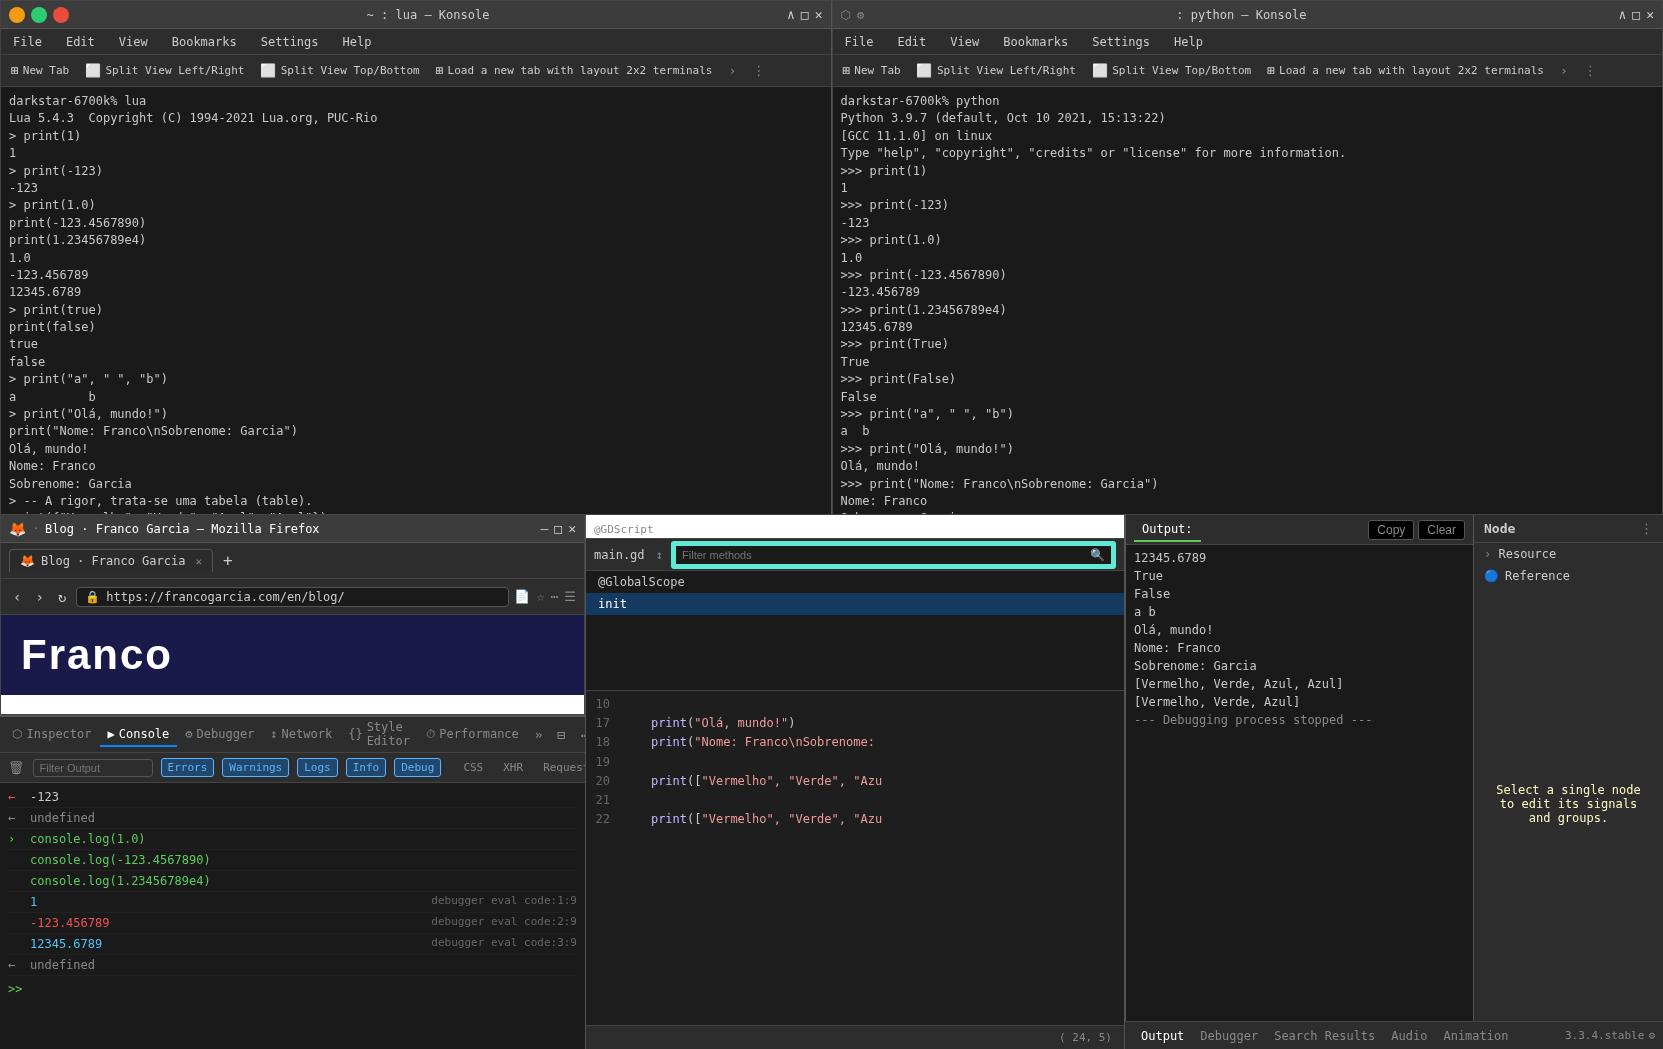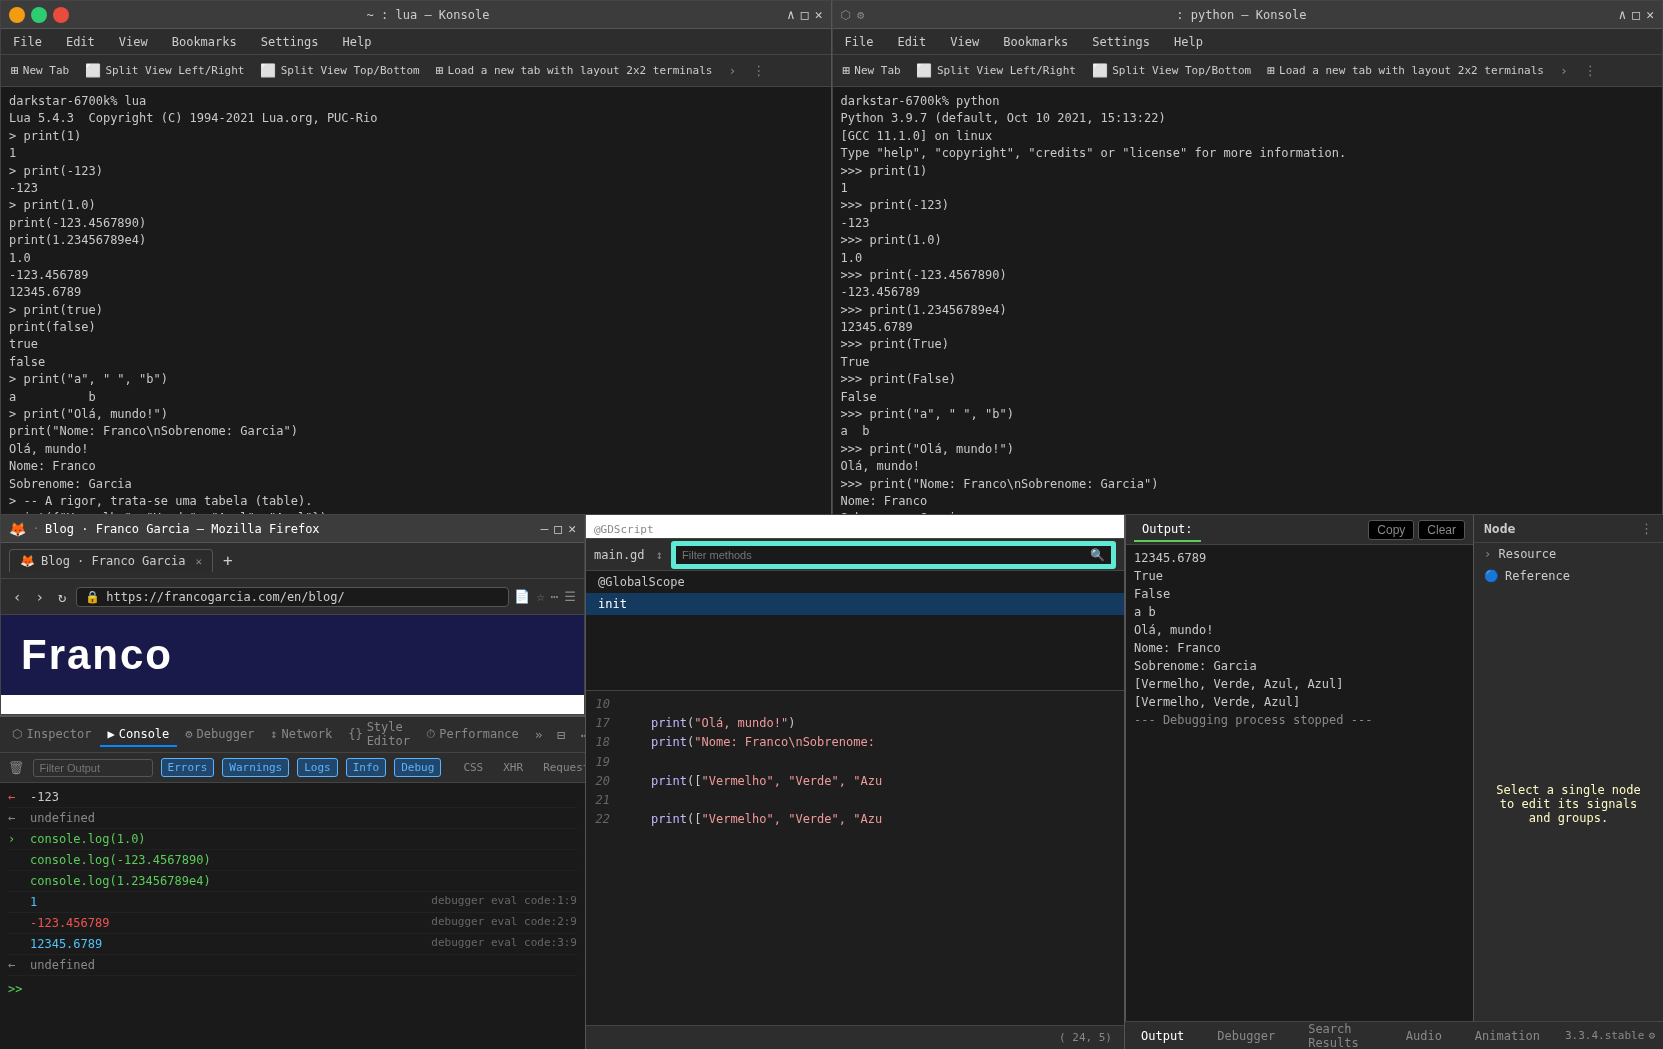--- a/index.html
+++ b/index.html
@@ -89,21 +89,21 @@
     .gd-filter { flex: 1; display: flex; align-items: center; background: #1a1a1a; border: 5px solid #5eead4; border-radius: 3px; padding: 2px 6px; }
     .gd-filter input { background: transparent; border: none; color: #ccc; font-size: 11px; outline: none; flex: 1; }
     .gd-filter-icon { color: #888; font-size: 12px; }
     .gd-list { background: #1a1a1a; height: 120px; overflow: hidden; border-bottom: 1px solid #444; }
     .gd-list-item { padding: 4px 12px; color: #c8c8c8; font-size: 12px; cursor: pointer; }
     .gd-list-item.selected { background: rgba(10,132,255,0.3); color: #fff; }
 
     .gd-code-area { flex: 1; display: flex; flex-direction: column; }
     .gd-code { flex: 1; padding: 4px 0; overflow: hidden; }
     .code-line { display: flex; font-size: 12px; line-height: 1.6; }
-    .line-num { width: 36px; text-align: right; padding-right: 12px; color: #666; flex-shrink: 0; font-style: italic; }
+    .line-num { width: 36px; text-align: right; padding-right: 12px; color: #666; flex-shrink: 0; }
     .line-code { color: #c8c8c8; white-space: pre; }
     .code-fn { color: #c4b5fd; }
     .code-str { color: #ef9a9a; }
     .gd-statusbar { display: flex; align-items: center; justify-content: flex-end; background: #2d2d2d; height: 24px; padding: 0 12px; border-top: 1px solid #444; font-size: 11px; color: #888; }
 
     
     .godot-output { flex: 1; display: flex; flex-direction: column; border-left: 1px solid #555; }
     .godot-output-header { display: flex; align-items: center; background: #2d2d2d; height: 30px; padding: 0 8px; border-bottom: 1px solid #444; gap: 12px; }
     .godot-output-btns { margin-left: auto; display: flex; gap: 4px; }
     .godot-btn { color: #888; font-size: 12px; padding: 2px 8px; cursor: pointer; border: 1px solid #555; border-radius: 3px; background: #000000; }
@@ -115,21 +115,21 @@
     .node-inspector { width: 190px; background: #2d2d2d; border-left: 1px solid #555; display: flex; flex-direction: column; }
     .node-inspector-header { display: flex; align-items: center; justify-content: space-between; padding: 6px 10px; border-bottom: 1px solid #444; }
     .node-inspector-title { color: #ccc; font-size: 13px; font-weight: bold; }
     .node-inspector-menu { color: #888; cursor: pointer; }
     .node-resource { color: #ccc; font-size: 12px; padding: 4px 10px; cursor: pointer; }
     .node-ref { display: flex; align-items: center; gap: 6px; padding: 4px 10px; color: #ccc; font-size: 12px; cursor: pointer; }
     .node-placeholder { flex: 1; display: flex; align-items: center; justify-content: center; }
     .node-placeholder-text { color: #fef9c3; font-size: 12px; text-align: center; padding: 20px; }
 
     
-    .godot-bottom-tabs { display: flex; align-items: center; background: #2d2d2d; height: 28px; padding: 0 8px; border-top: 1px solid #444; gap: 17px; }
+    .godot-bottom-tabs { display: flex; align-items: center; background: #2d2d2d; height: 28px; padding: 0 8px; border-top: 1px solid #444; gap: 0; }
     .godot-bottom-tab { color: #888; font-size: 12px; cursor: pointer; padding: 2px 8px; }
     .godot-bottom-tab.active { color: #fff; }
     .godot-version { margin-left: auto; color: #888; font-size: 11px; display: flex; align-items: center; gap: 4px; }
   </style>
 </head>
 <body>
 
 <div class="top-section">
 
   <div class="konsole-window left">

